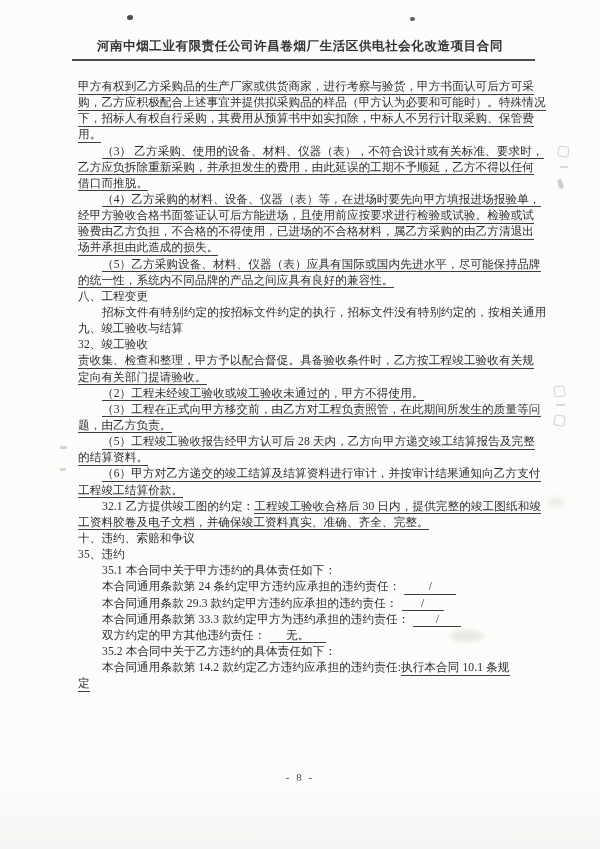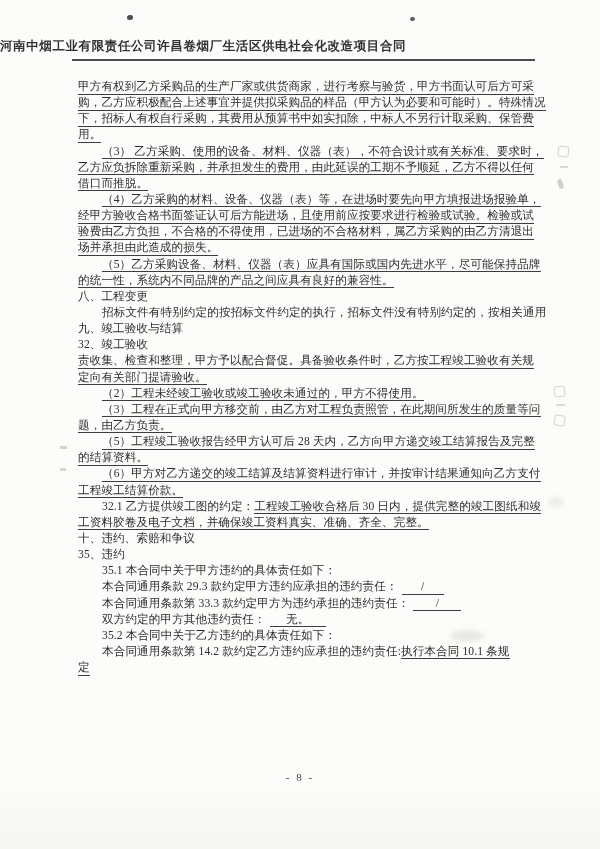--- a/index.html
+++ b/index.html
@@ -9,21 +9,21 @@
     font-family:"Liberation Serif", serif; color:#2e2e2e;
   }
   
   .page::after {
     content:""; position:absolute; left:0; right:0; bottom:0; height:70px;
     background:linear-gradient(to bottom, rgba(0,0,0,0), rgba(120,120,115,0.05));
     pointer-events:none;
   }
   .title {
     position:absolute; top:38px; left:0; width:100%;
-    text-align:left; font-size:12.5px; font-weight:bold;
+    text-align:center; font-size:12.5px; font-weight:bold;
     letter-spacing:0.6px; color:#333;
   }
   .rule {
     position:absolute; top:59px; left:72px; width:463px; height:2px;
     background:#4c4c4c;
   }
   .doc-body {
     position:absolute; top:79px; left:78px; width:468px;
   }
   .line {
@@ -90,20 +90,21 @@
       <div class="line"><span class="u">题，由乙方负责。</span></div>
       <div class="line ind"><span class="u">（5）工程竣工验收报告经甲方认可后 28 天内，乙方向甲方递交竣工结算报告及完整</span></div>
       <div class="line"><span class="u">的结算资料。</span></div>
       <div class="line ind"><span class="u">（6）甲方对乙方递交的竣工结算及结算资料进行审计，并按审计结果通知向乙方支付</span></div>
       <div class="line"><span class="u">工程竣工结算价款。</span></div>
       <div class="line ind"><span>32.1 乙方提供竣工图的约定：</span><span class="u">工程竣工验收合格后 30 日内，提供完整的竣工图纸和竣</span></div>
       <div class="line"><span class="u">工资料胶卷及电子文档，并确保竣工资料真实、准确、齐全、完整。</span></div>
       <div class="line"><span>十、违约、索赔和争议</span></div>
       <div class="line"><span>35、违约</span></div>
       <div class="line ind"><span>35.1 本合同中关于甲方违约的具体责任如下：</span></div>
+      <div class="line ind"><span>本合同通用条款第 24 条约定甲方违约应承担的违约责任：</span><span class="u blank" style="width: 52px; margin-left: 4px;">/</span></div>
       <div class="line ind"><span>本合同通用条款 29.3 款约定甲方违约应承担的违约责任：</span><span class="u blank" style="width: 42px; margin-left: 4px;">/</span></div>
       <div class="line ind"><span>本合同通用条款第 33.3 款约定甲方为违约承担的违约责任：</span><span class="u blank" style="width: 48px; margin-left: 4px;">/</span></div>
       <div class="line ind"><span>双方约定的甲方其他违约责任：</span><span class="u blank" style="width: 56px; margin-left: 4px;">无。</span></div>
       <div class="line ind"><span>35.2 本合同中关于乙方违约的具体责任如下：</span></div>
       <div class="line ind"><span>本合同通用条款第 14.2 款约定乙方违约应承担的违约责任:</span><span class="u">执行本合同 10.1 条规</span></div>
       <div class="line"><span class="u">定</span></div>
     </div>
 
   <div class="pageno">- 8 -</div>
 

